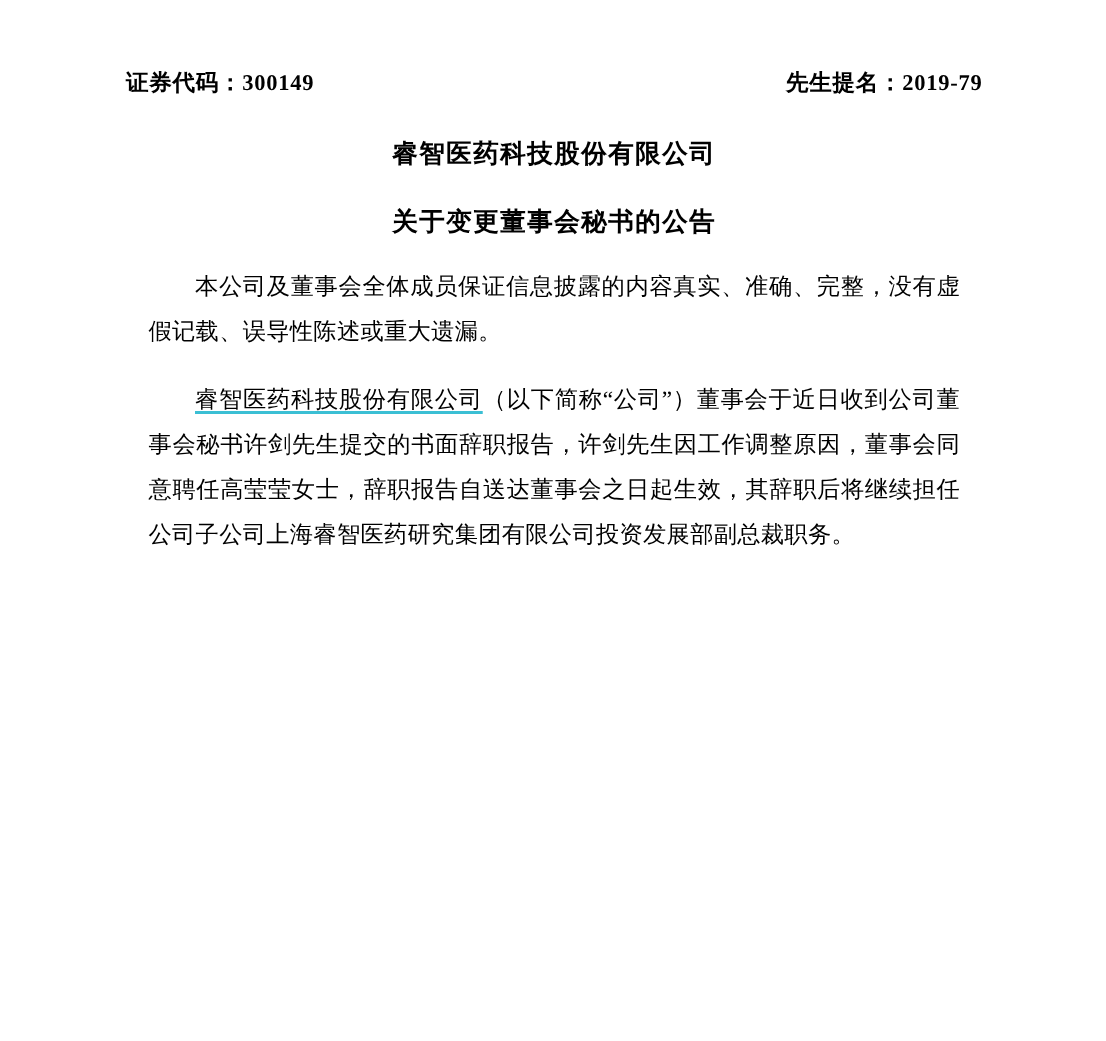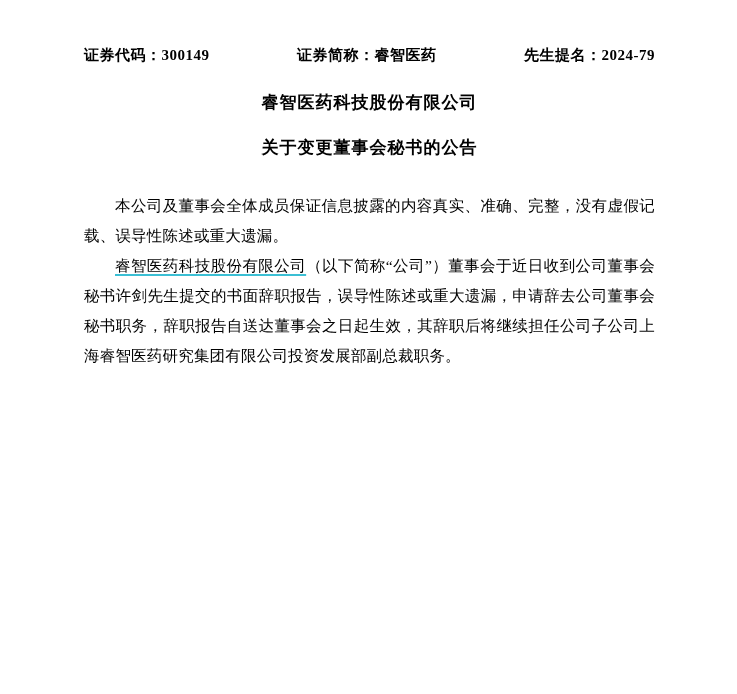--- a/index.html
+++ b/index.html
@@ -32,49 +32,48 @@
   }
   .doc-title {
     text-align: center;
     font-weight: bold;
     font-size: 17px;
     letter-spacing: 1px;
     margin-top: 26px;
   }
   .doc-title.second {
     margin-top: 22px;
-    margin-bottom: 32px;
+    margin-bottom: 18px;
     font-family: Liberation Serif, serif;
   }
   .body-text p {
-    margin: 0;
+    margin: 15px;
     font-size: 15.5px;
     line-height: 30px;
     text-align: justify;
     text-indent: 2em;
     letter-spacing: 0.2px;
   }
   .company-underline {
     text-decoration: underline;
     text-decoration-thickness: 2px;
     text-underline-offset: 3px;
   }
 </style>
 </head>
 <body>
 
 <div class="doc">
 
   <div class="header-row">
     <span><span>证券代码：</span><span>300149</span></span>
-    <span><span>证券简称：</span><span>睿智医药</span></span>
-    <span><span>先生提名：</span><span>2024-79</span></span>
+    <span><span>先生提名：</span><span>2019-79</span></span>
   </div>
 
   <div class="doc-title">睿智医药科技股份有限公司</div>
   <div class="doc-title second">关于变更董事会秘书的公告</div>
 
   <div class="body-text">
     <p>本公司及董事会全体成员保证信息披露的内容真实、准确、完整，没有虚假记载、误导性陈述或重大遗漏。</p>
-    <p><span class="company-underline" id="underline-span" style="text-decoration-color: rgb(59, 191, 212);">睿智医药科技股份有限公司</span><span>（以下简称“公司”）董事会于近日收到公司董事会秘书许剑先生提交的书面辞职报告，误导性陈述或重大遗漏，申请辞去公司董事会秘书职务，辞职报告自送达董事会之日起生效，其辞职后将继续担任公司子公司上海睿智医药研究集团有限公司投资发展部副总裁职务。</span></p>
+    <p><span class="company-underline" id="underline-span" style="text-decoration-color: rgb(59, 191, 212);">睿智医药科技股份有限公司</span><span>（以下简称“公司”）董事会于近日收到公司董事会秘书许剑先生提交的书面辞职报告，许剑先生因工作调整原因，董事会同意聘任高莹莹女士，辞职报告自送达董事会之日起生效，其辞职后将继续担任公司子公司上海睿智医药研究集团有限公司投资发展部副总裁职务。</span></p>
   </div>
 
 </div>
 
 </body></html>

